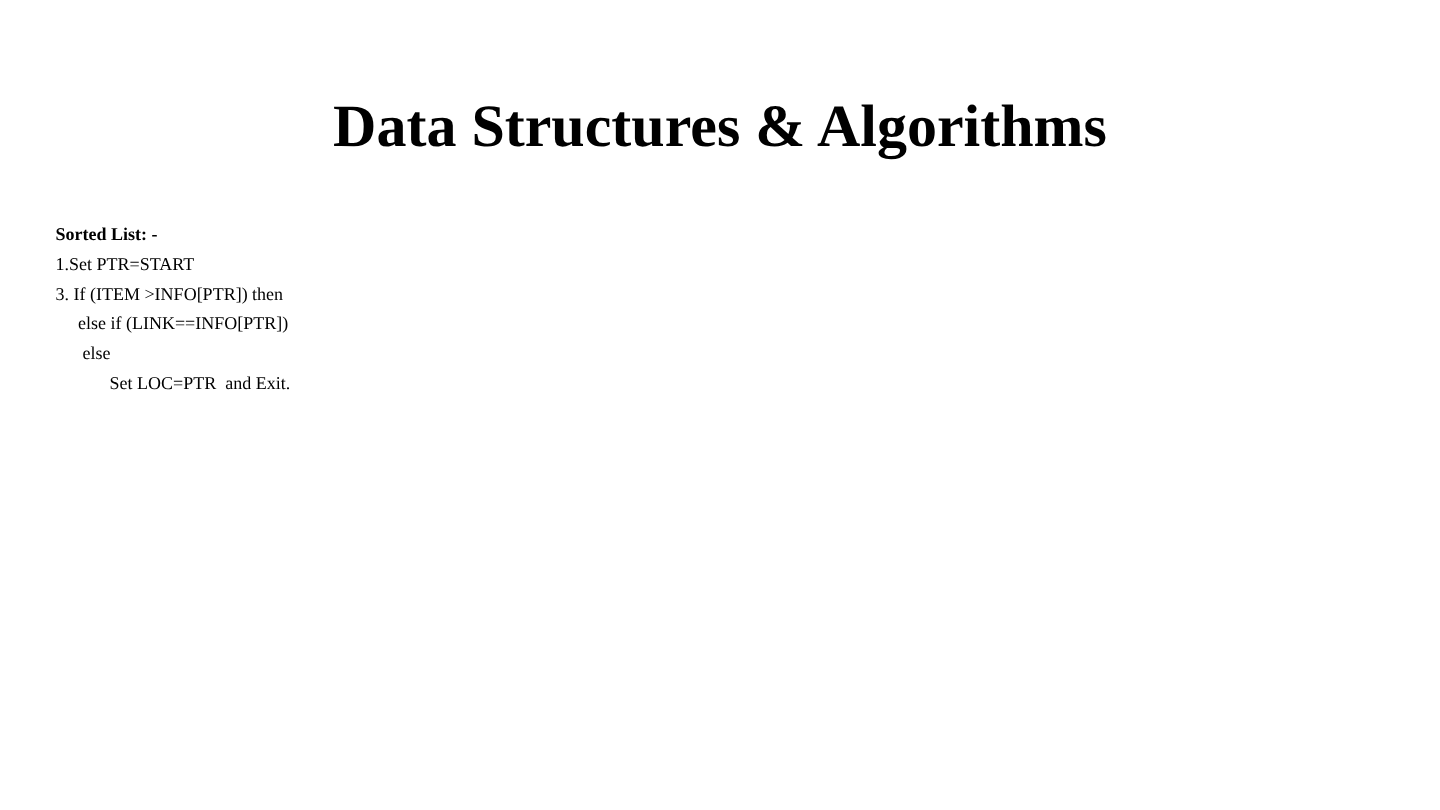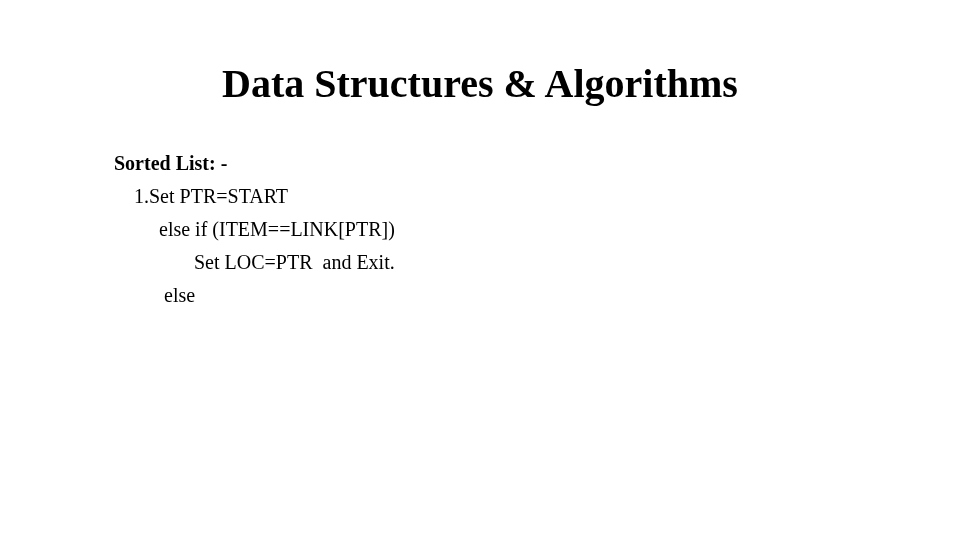--- a/index.html
+++ b/index.html
@@ -20,37 +20,37 @@
       height: 100%;
       padding-top: 60px;
     }
     .title {
       text-align: center;
       font-size: 40px;
       font-weight: bold;
       margin-bottom: 40px;
     }
     .content {
-      padding-left: 114px;
-      font-size: 20px;
+      padding-left: 37px;
+      font-size: 12px;
       line-height: 1.65;
     }
     .heading {
       font-weight: bold;
     }
     .line {
       white-space: pre;
-      margin-left: 20px;
     }
   </style>
 </head>
 <body>
 
 <div class="slide">
   <div class="title">Data Structures &amp; Algorithms</div>
   <div class="content">
     <div class="heading">Sorted List: -</div>
     <div class="line">1.Set PTR=START</div>
-    <div class="line">     else if (ITEM==LINK[PTR])</div>
+    <div class="line">3. If (ITEM &gt;INFO[PTR]) then</div>
+    <div class="line">     else if (LINK==INFO[PTR])</div>
+    <div class="line">      else</div>
     <div class="line">            Set LOC=PTR  and Exit.</div>
-    <div class="line">      else</div>
   </div>
 </div>
 
 </body></html>

